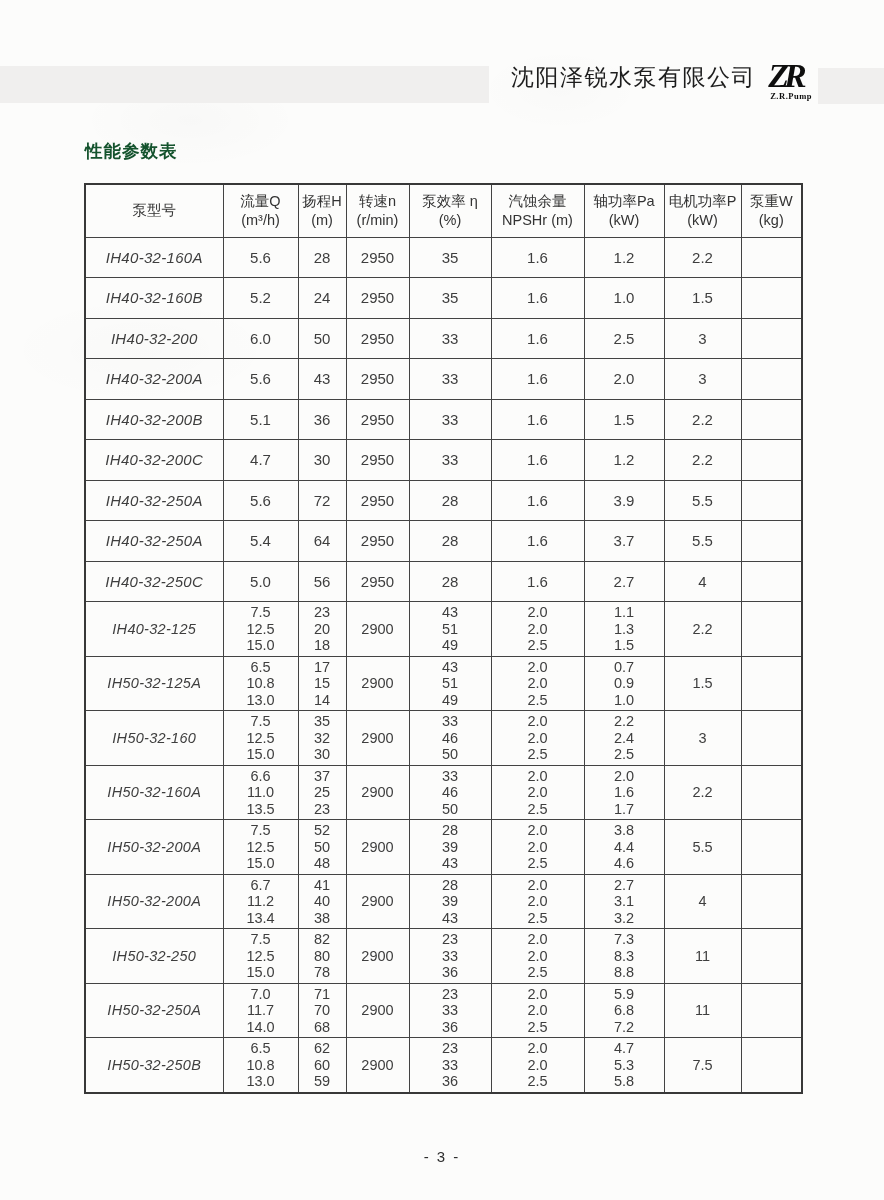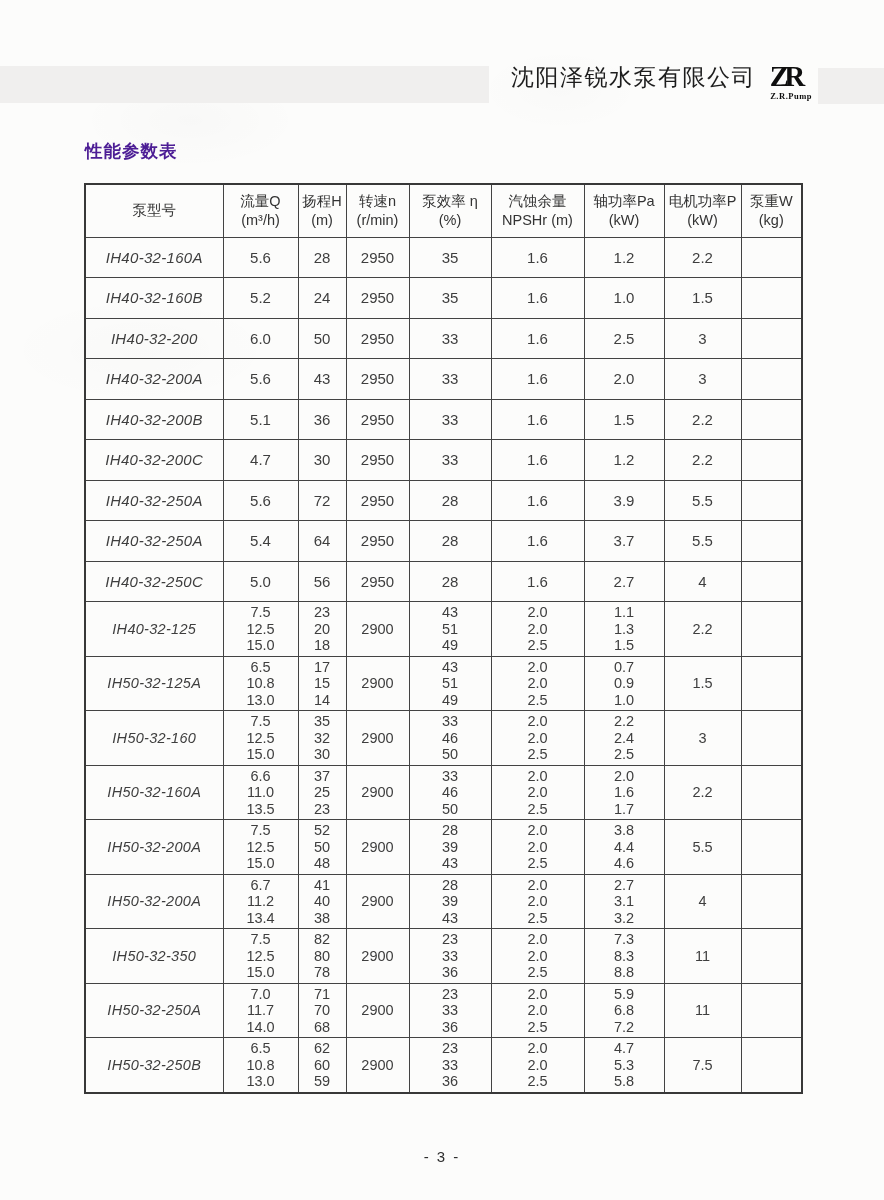--- a/index.html
+++ b/index.html
@@ -21,31 +21,31 @@
   .band-left  { left:0;   top:66px; width:489px; height:37px; }
   .band-right { left:818px; top:68px; width:66px; height:36px; }
   .company {
     position:absolute; left:430px; top:57px; width:326px; height:40px;
     display:flex; align-items:center; justify-content:flex-end;
     font-size:23px; letter-spacing:1.5px; color:#1d1d1d; font-weight:500;
   }
   .logo { position:absolute; left:758px; top:60px; width:54px; text-align:center; color:#0e0e0e; }
   .logo-zr {
     font-family:"Liberation Serif","DejaVu Serif",serif;
-    font-weight:bold; font-size:29px; line-height:32px; letter-spacing:-5px;
+    font-weight:bold; font-size:34px; line-height:32px; letter-spacing:-5px;font-style:italic;
   }
   .logo-sub {
     font-family:"Liberation Serif","DejaVu Serif",serif;
     font-weight:bold; font-size:8.5px; letter-spacing:0.5px; margin-top:-1px;text-align:right;
   }
 
   
   .section-title {
     position:absolute; left:85px; top:139px;
-    font-size:17.5px; font-weight:bold; color:#4c1d95; letter-spacing:1px;
+    font-size:17.5px; font-weight:bold; color:#14532d; letter-spacing:1px;
   }
 
   
   table.spec {
     position:absolute; left:84px; top:183px;
     border-collapse:collapse; table-layout:fixed; width:717px;
     border:2px solid #383838;
   }
   table.spec th, table.spec td {
     border:1.5px solid #434343;
@@ -333,21 +333,21 @@
         <td>2.0
 2.0
 2.5</td>
         <td>2.7
 3.1
 3.2</td>
         <td>4</td>
         <td></td>
       </tr>
       <tr class="multi">
-        <td class="model-cell">IH50-32-350</td>
+        <td class="model-cell">IH50-32-250</td>
         <td>7.5
 12.5
 15.0</td>
         <td>82
 80
 78</td>
         <td>2900</td>
         <td>23
 33
 36</td>

